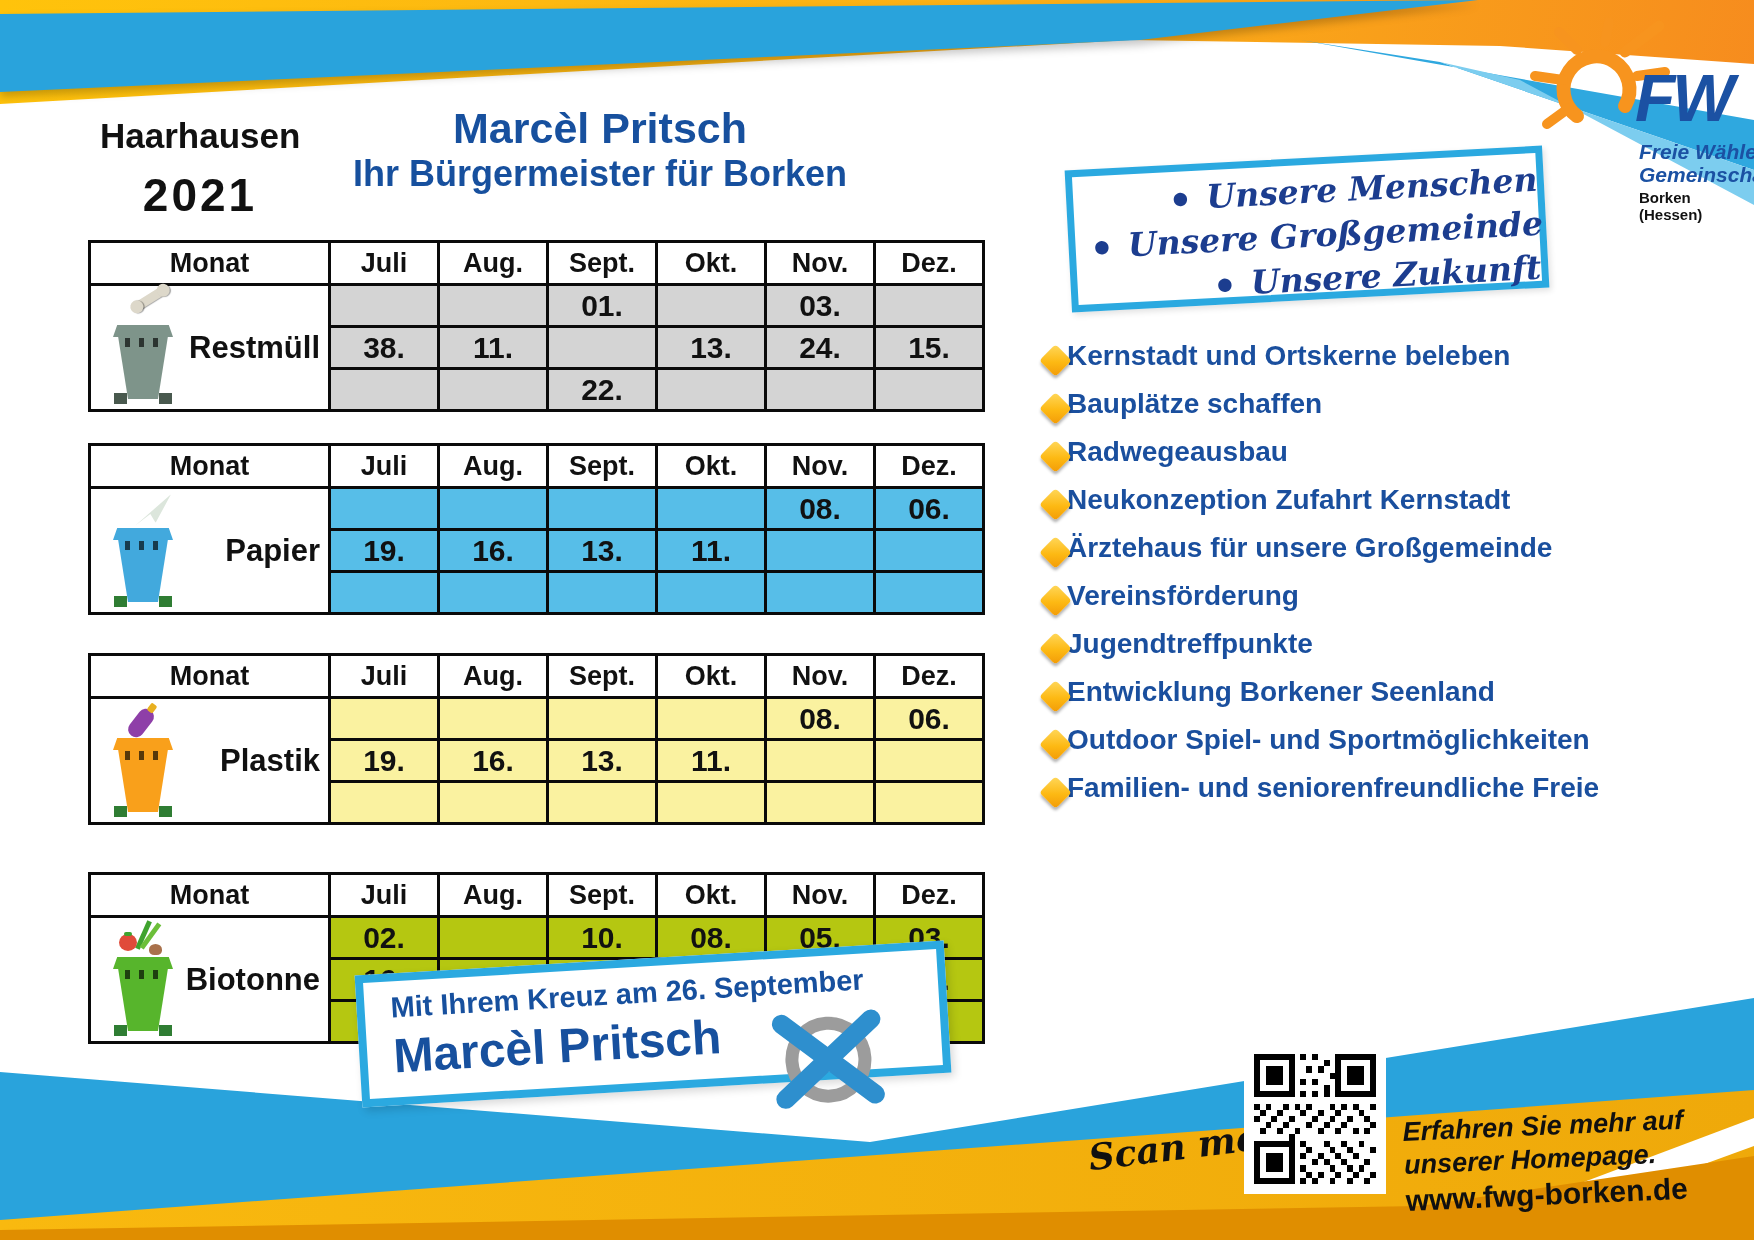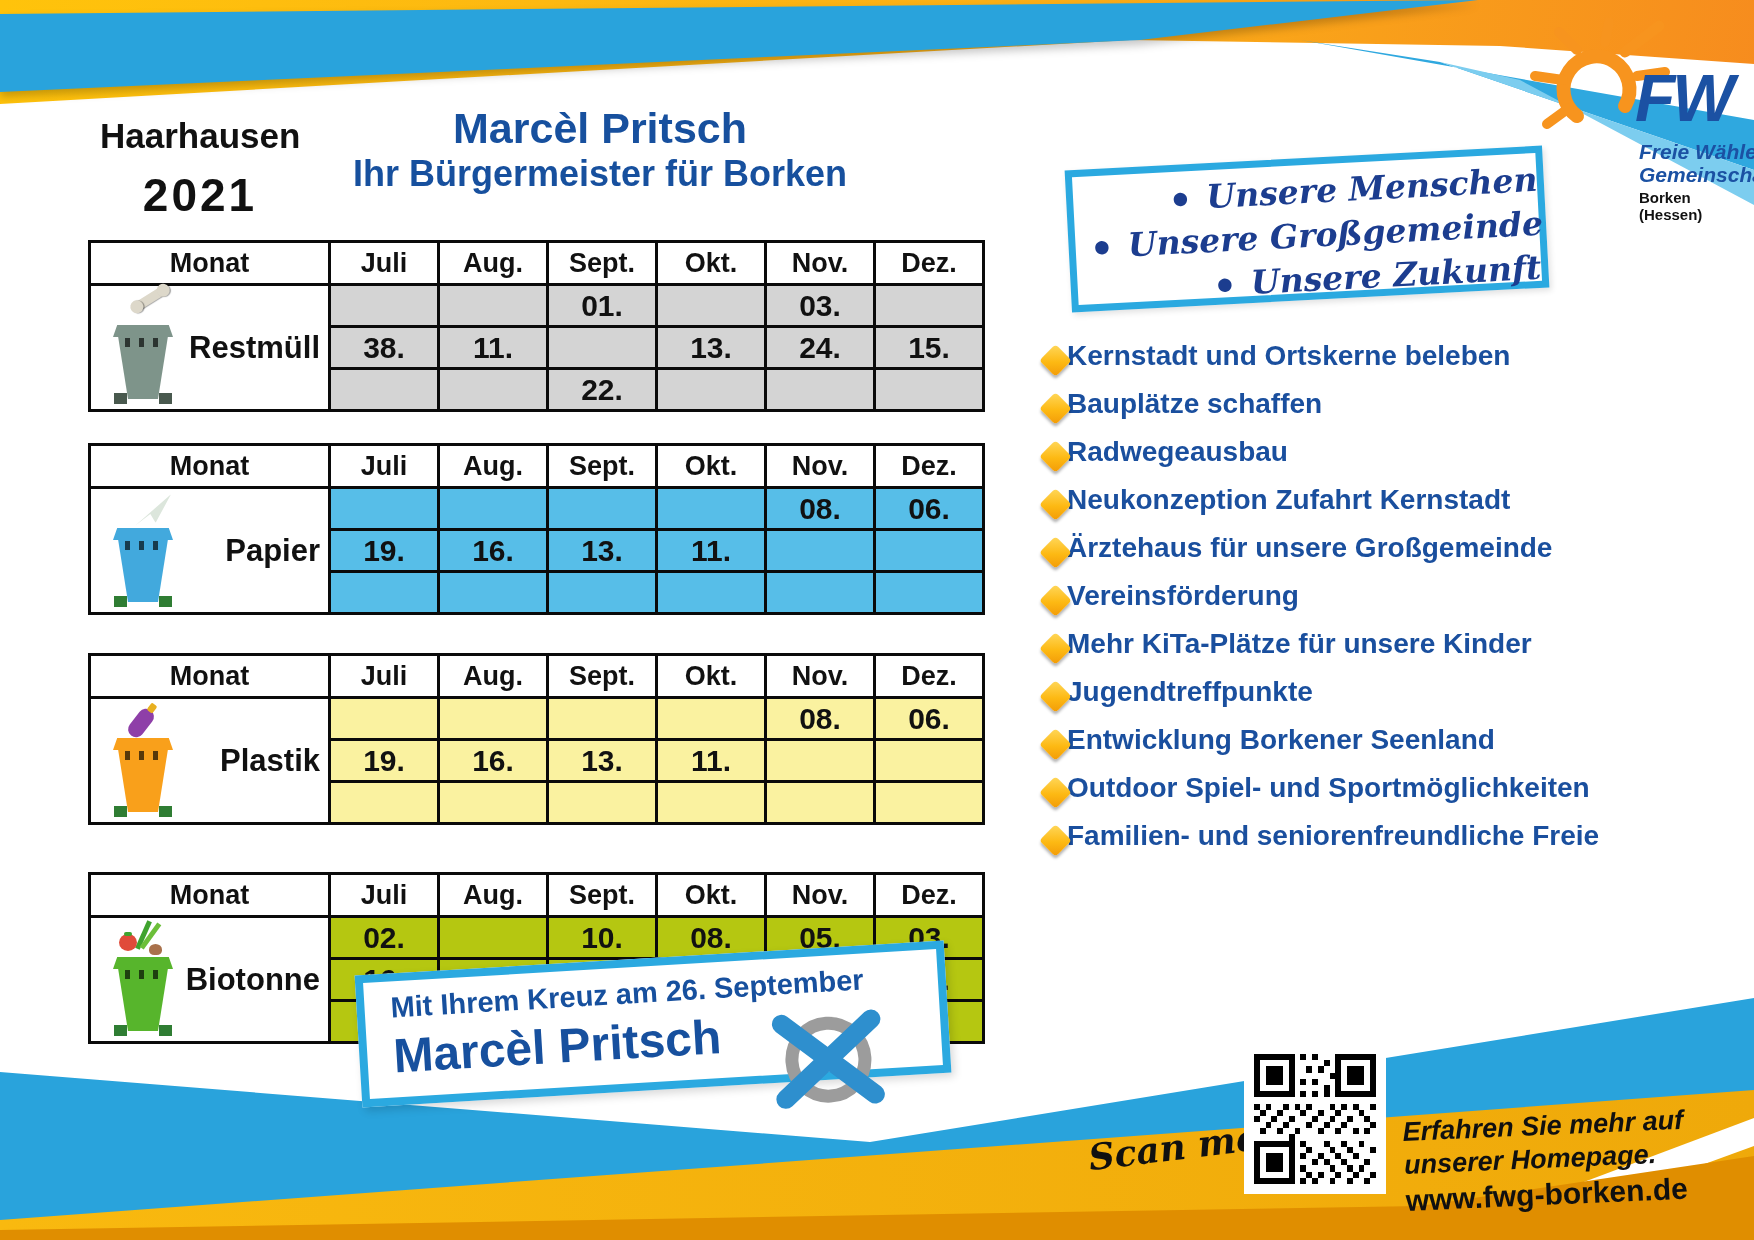--- a/index.html
+++ b/index.html
@@ -189,24 +189,20 @@
     <li>
         <span class="diamond"></span>
         <span class="agtext">Ärztehaus für unsere Großgemeinde</span>
       </li>
     <li>
         <span class="diamond"></span>
         <span class="agtext">Vereinsförderung</span>
       </li>
     <li>
         <span class="diamond"></span>
-        <span class="agtext">Mehr KiTa-Plätze für unsere Kinder</span>
-      </li>
-    <li>
-        <span class="diamond"></span>
         <span class="agtext">Jugendtreffpunkte</span>
       </li>
     <li>
         <span class="diamond"></span>
         <span class="agtext">Entwicklung Borkener Seenland</span>
       </li>
     <li>
         <span class="diamond"></span>
         <span class="agtext">Outdoor Spiel- und Sportmöglichkeiten</span>
       </li>

